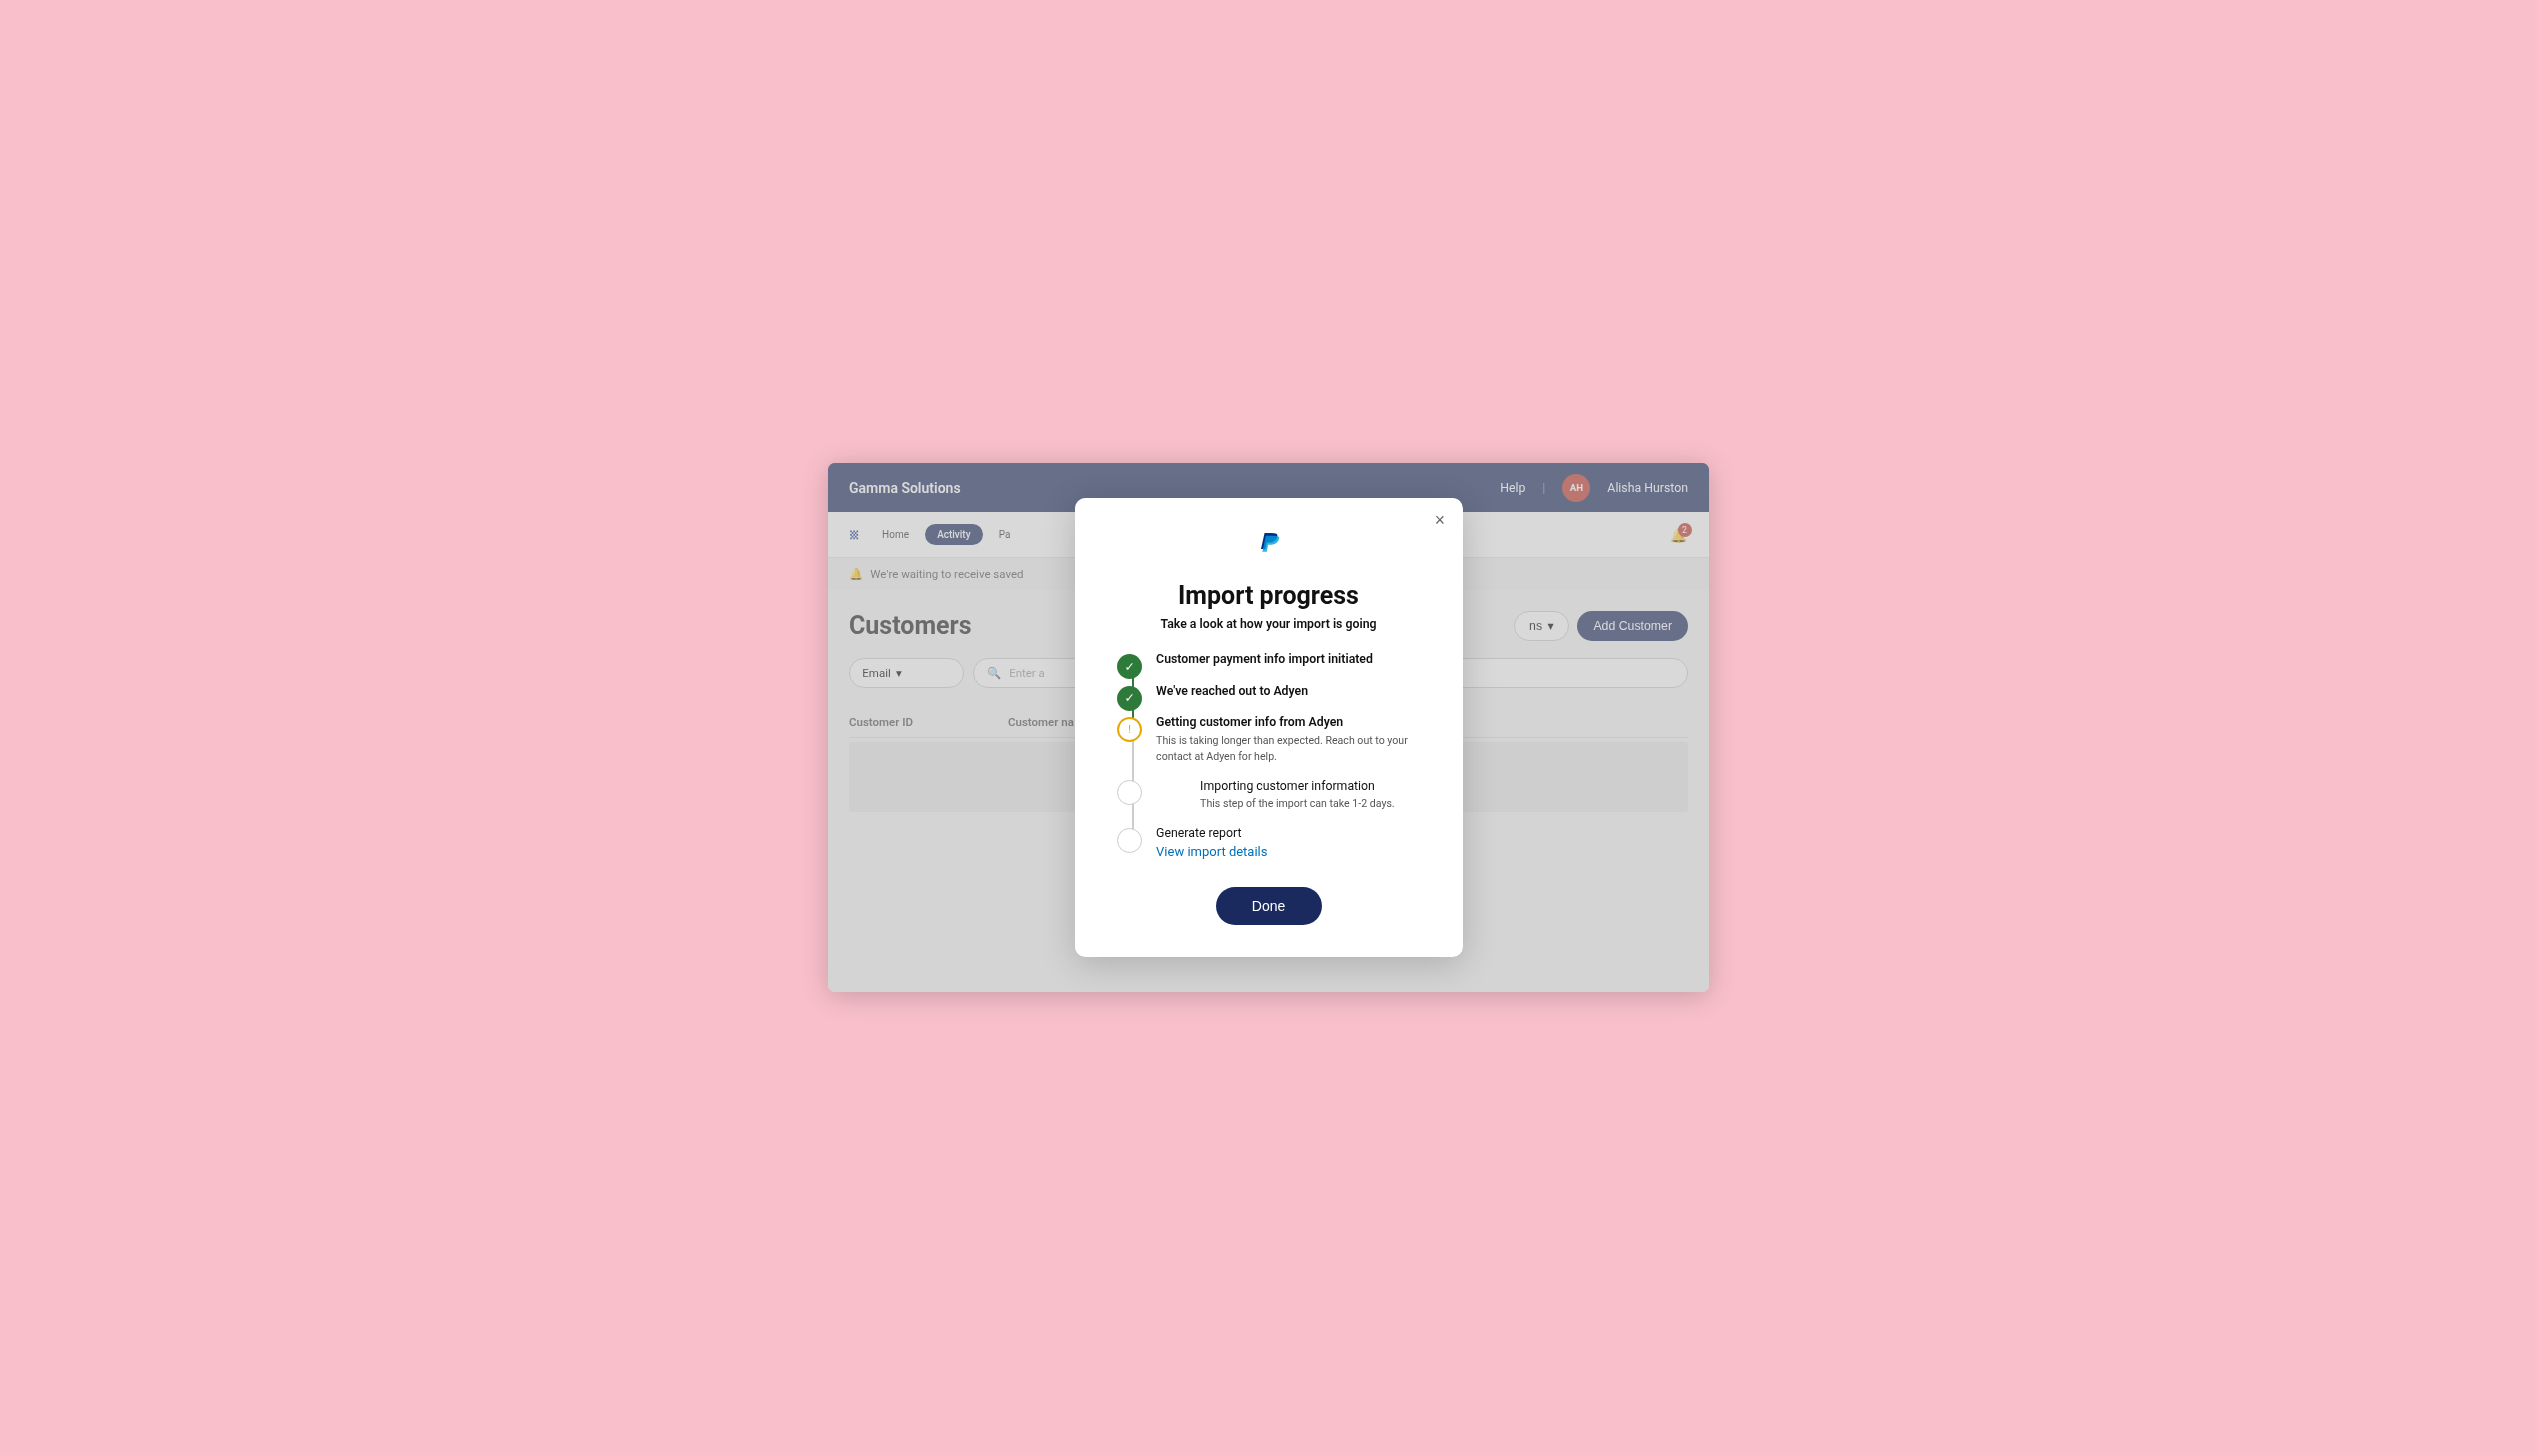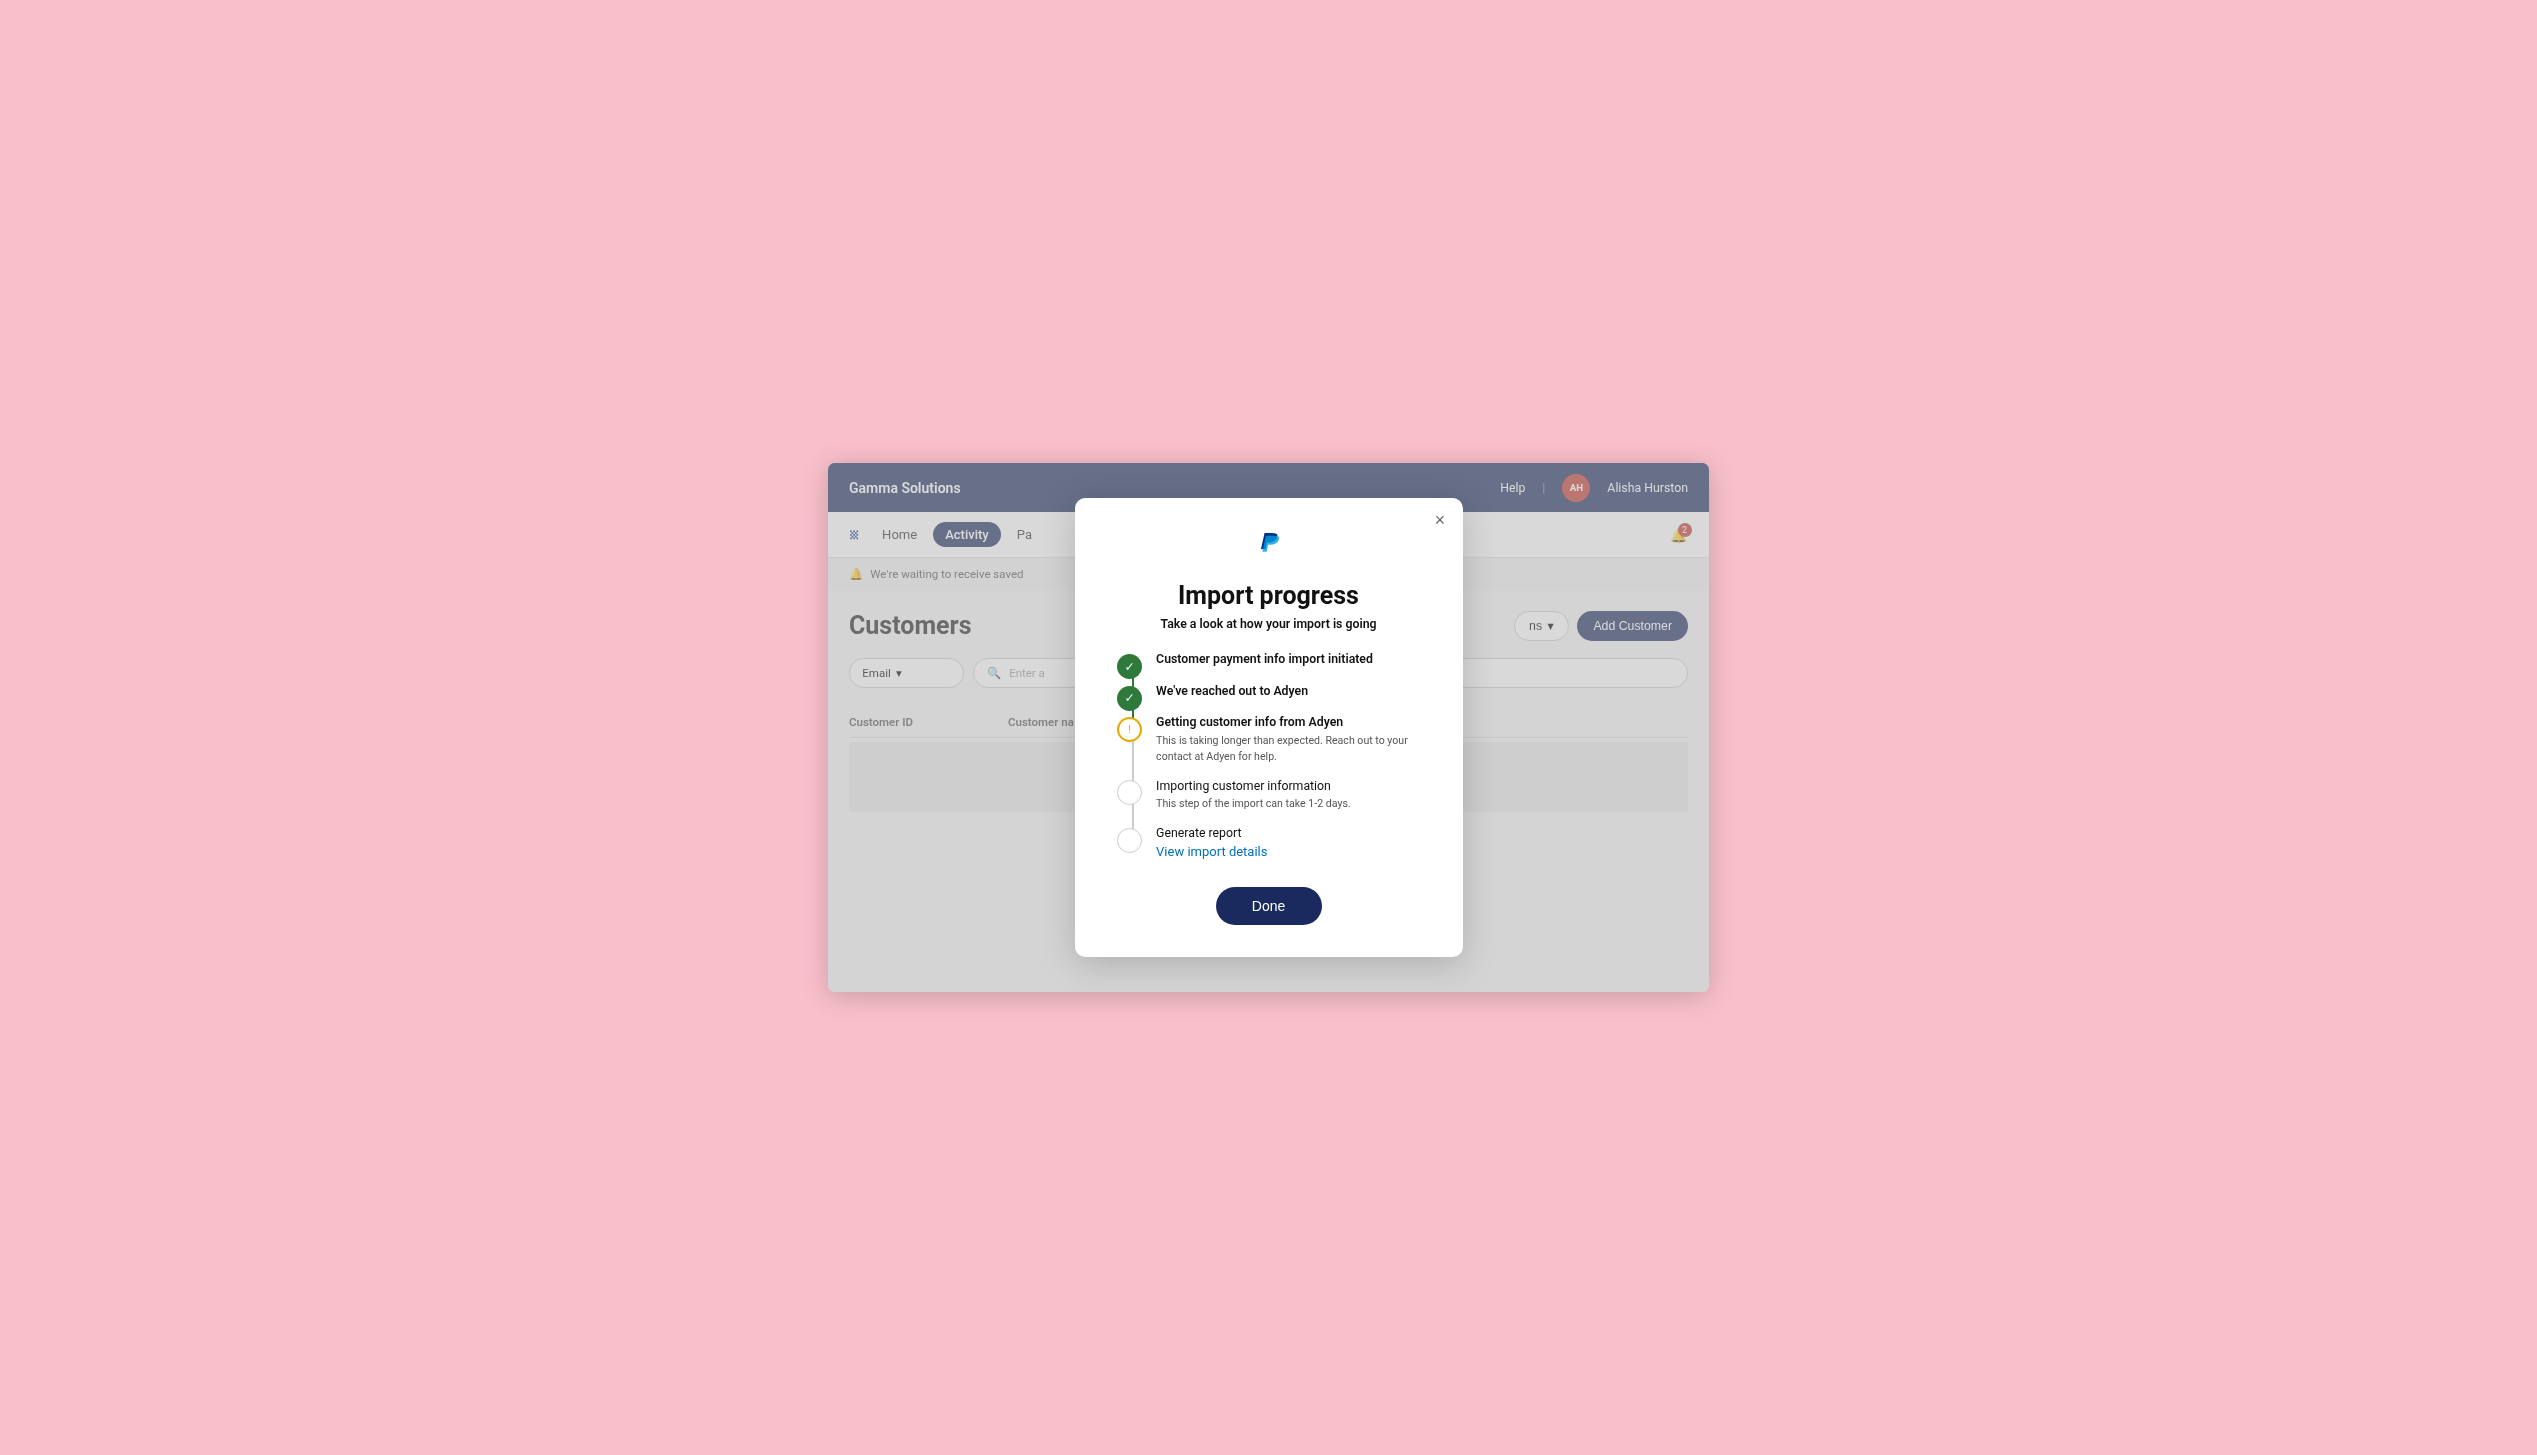--- a/index.html
+++ b/index.html
@@ -83,21 +83,21 @@
       gap: 3.5px;
     }
     .paypal-icon-small {
       color: #003087;
       font-size: 17.6px;
       margin-right: 7px;
     }
     .nav-item {
       padding: 5.3px 12.3px;
       border-radius: 17.6px;
-      font-size: 13px;
+      font-size: 10px;
       color: #333;
       cursor: pointer;
     }
     .nav-item.active {
       background: #1a2a5e;
       color: #fff;
       font-weight: 500;
     }
     .notification-btn {
       position: relative;
@@ -498,21 +498,21 @@
             </div>
           </div>
         </div>
 
         <div style="position:relative;">
           <div class="step-connector pending" style="height: 39px; top: 25px;"></div>
           <div class="step-row">
             <div class="step-icon-col">
               <div class="step-icon pending"></div>
             </div>
-            <div class="step-content" style="padding-bottom:14px;">
+            <div class="step-content" style="padding-bottom:14px;margin-left:44px;">
               <div class="step-title normal">Importing customer information</div>
               <div class="step-desc">This step of the import can take 1-2 days.</div>
             </div>
           </div>
         </div>
 
         <div style="position:relative;">
           <div class="step-row">
             <div class="step-icon-col">
               <div class="step-icon pending"></div>

